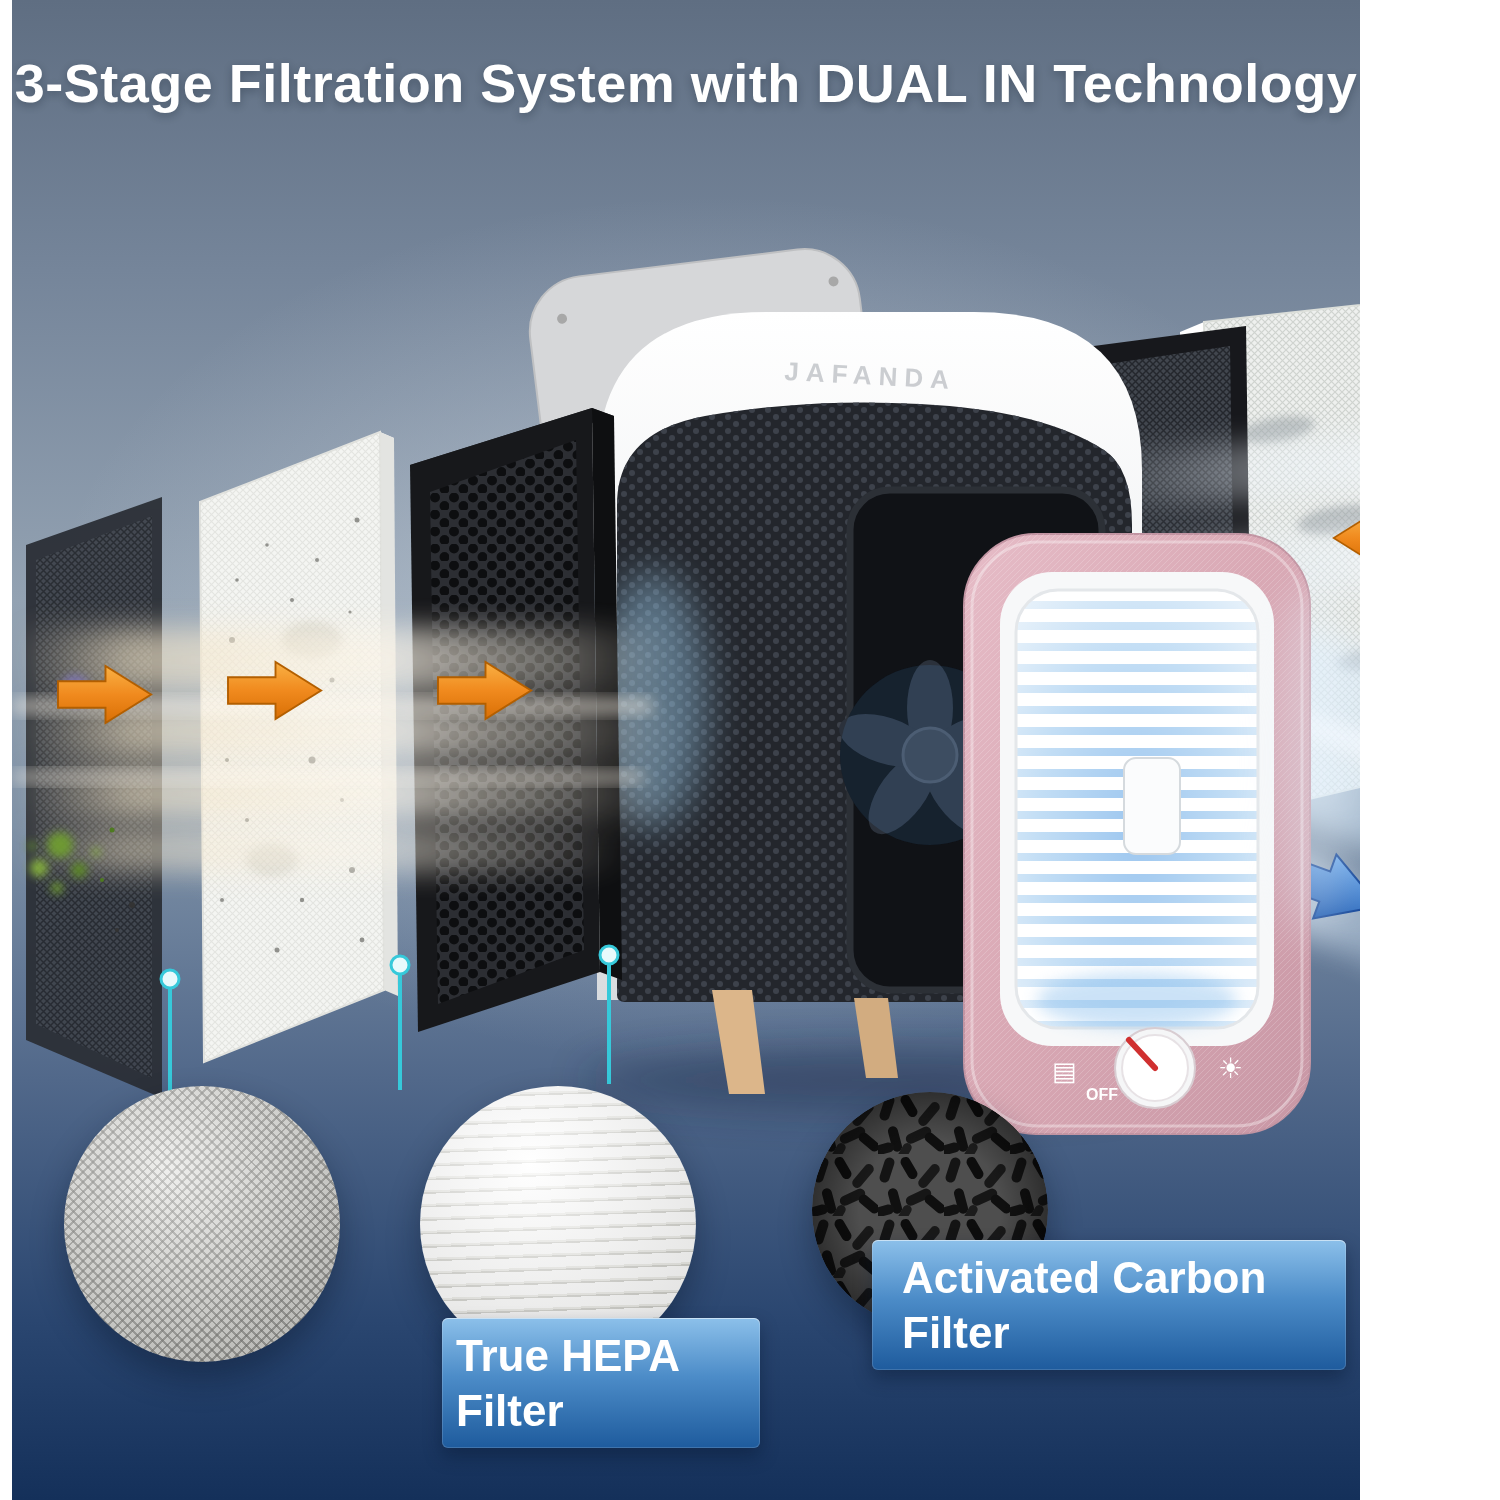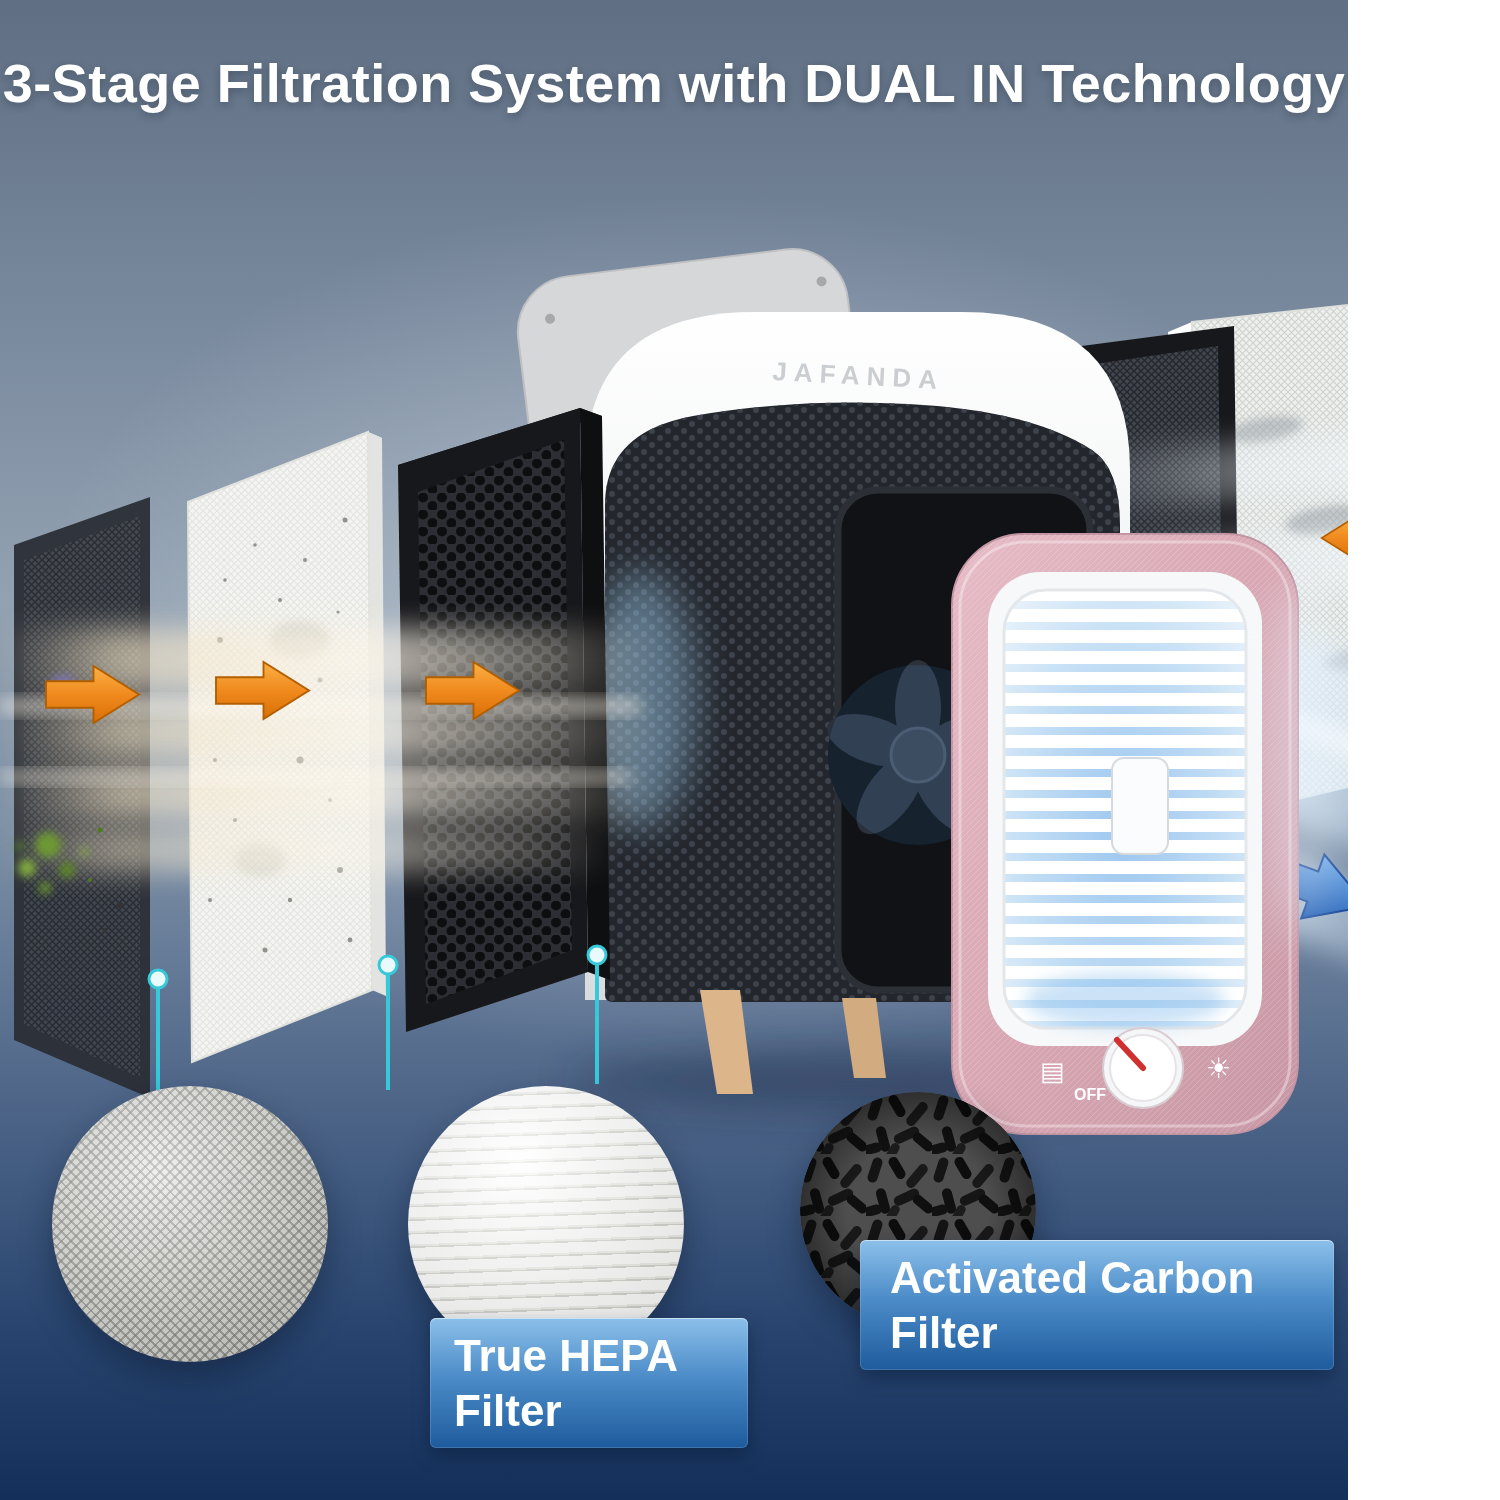--- a/index.html
+++ b/index.html
@@ -2,20 +2,21 @@
 <html><head>
 <meta charset="utf-8">
 <style>
   *{margin:0;padding:0;box-sizing:border-box}
   html,body{width:1500px;height:1500px;overflow:hidden}
   body{font-family:"Liberation Sans",sans-serif}
   #stage{position:relative;width:1348px;height:1500px;overflow:hidden;
     background:
       radial-gradient(ellipse 950px 620px at 52% 42%, rgba(205,214,225,.55), rgba(205,214,225,0) 70%),
       linear-gradient(180deg,#5f6e82 0%,#75859a 18%,#93a2b2 40%,#7d90a6 55%,#51688a 72%,#2a4670 88%,#14305a 100%);
+    margin-left: 12px;
   }
   .title{position:absolute;top:46px;left:0;width:100%;text-align:center;color:#fff;font-weight:700;
     font-size:54px;line-height:1.38;letter-spacing:.5px;text-shadow:0 3px 8px rgba(20,30,45,.32)}
   svg.scene{position:absolute;left:0;top:0}
   .texture-circle{position:absolute;border-radius:50%;box-shadow:0 16px 32px rgba(8,18,38,.38)}
   #circle1{left:52px;top:1086px;width:276px;height:276px;
     background:
       radial-gradient(circle at 38% 30%, rgba(255,255,255,.5), rgba(90,90,88,.28) 82%),
       repeating-linear-gradient(45deg, rgba(108,108,104,.6) 0 2px, rgba(0,0,0,0) 2px 7px),
       repeating-linear-gradient(-45deg, rgba(108,108,104,.6) 0 2px, rgba(0,0,0,0) 2px 7px),
@@ -24,21 +25,21 @@
     background:
       radial-gradient(circle at 40% 28%, rgba(255,255,255,.75), rgba(110,110,105,.2) 86%),
       repeating-linear-gradient(178deg, #ffffff 0 10px, #e9e9e4 10px 12px, #c7c7c1 12px 13.5px);}
   #circle3{left:800px;top:1092px;width:236px;height:236px;overflow:hidden}
   #circle3 svg{display:block}
   .label-box{position:absolute;display:flex;align-items:center;color:#fff;font-weight:700;
     background:linear-gradient(180deg,#8cc0ea 0%,#4c8cc8 45%,#1e5b9d 100%);
     border-radius:6px;
     box-shadow:inset 0 1px 0 rgba(255,255,255,.45), inset 0 0 0 1px rgba(255,255,255,.15), 0 8px 18px rgba(5,20,45,.4);}
   #label1{left:55px;top:1340px;width:278px;height:92px;justify-content:center;font-size:44px}
-  #label2{left:430px;top:1318px;width:318px;height:130px;padding-left:24px;font-size:44px;line-height:1.25}
+  #label2{left:430px;top:1318px;width:318px;height:130px;padding-left:14px;font-size:44px;line-height:1.25}
   #label3{left:860px;top:1240px;width:474px;height:130px;padding-left:30px;font-size:44px;line-height:1.25}
 </style>
 </head>
 <body>
 
 <div id="stage">
 
   <div class="title">
     <div>3-Stage Filtration System with DUAL IN Technology</div>
   </div>

